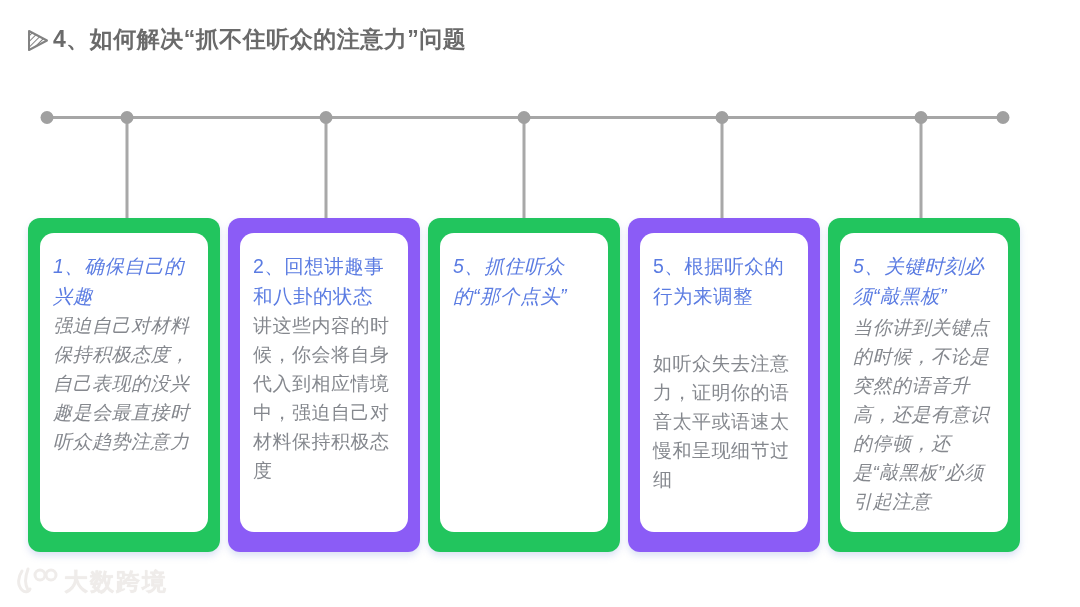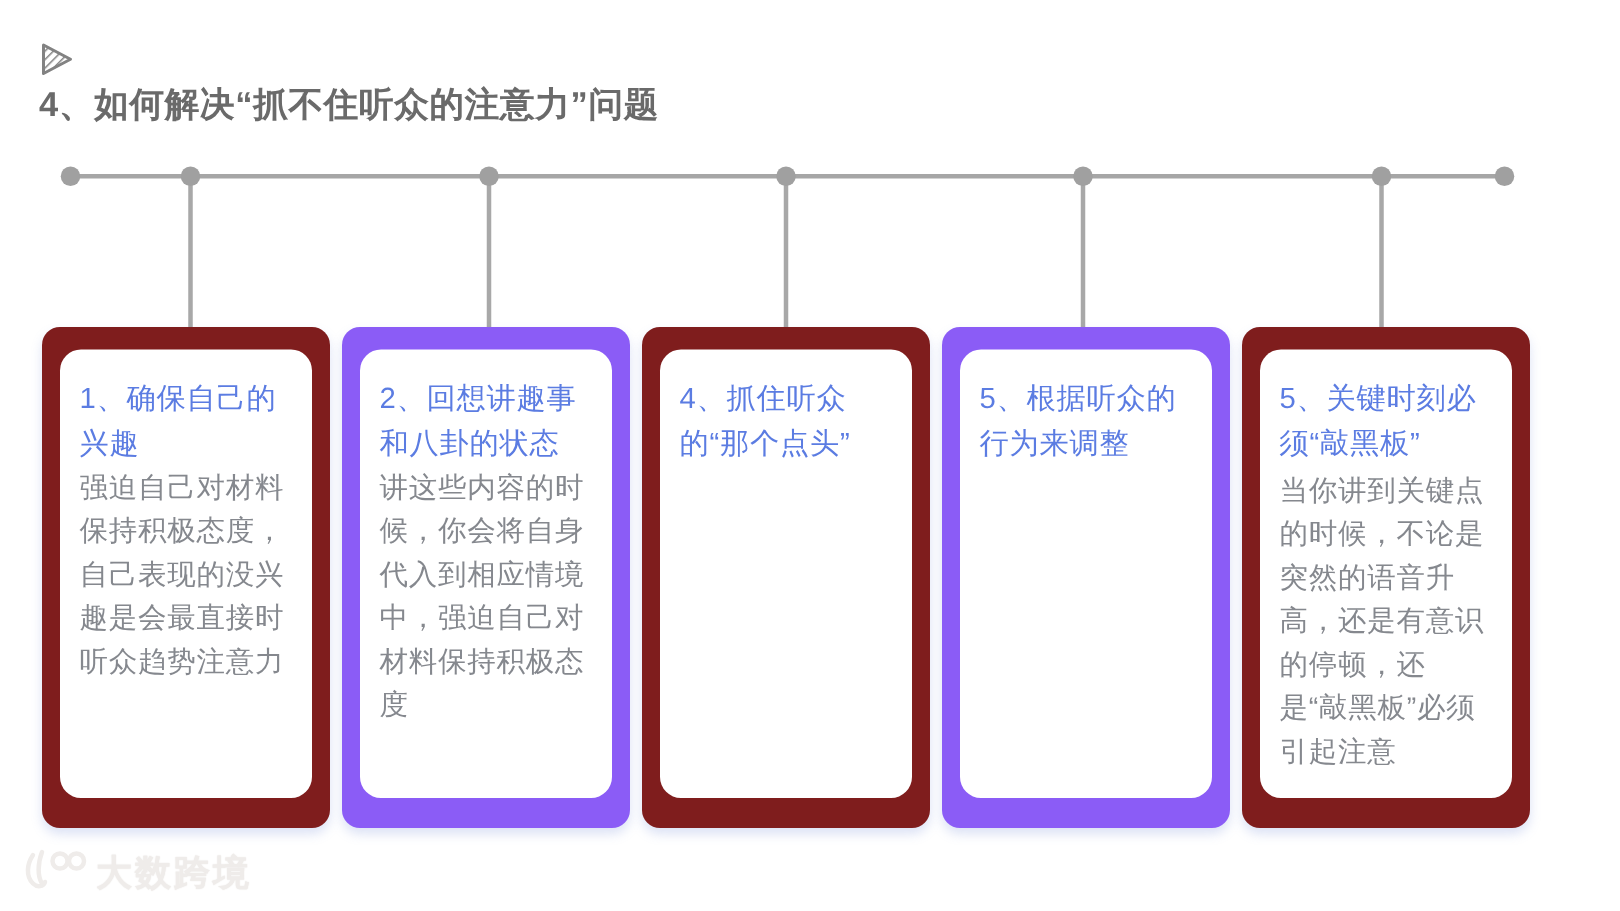--- a/index.html
+++ b/index.html
@@ -14,23 +14,22 @@
     height: 607px;
     background: #ffffff;
     overflow: hidden;
   }
   
   .header {
     position: absolute;
     top: 26px;
     left: 26px;
     display: flex;
-    align-items: flex-start;
+    align-items: flex-end;
     gap: 3px;
-    flex-direction: column;
   }
   .header .icon-wrap { display: flex; align-items: center; }
   .page-title {
     font-size: 23px;
     font-weight: bold;
     color: #6a6a6a;
     letter-spacing: 0.5px;
     line-height: 1.2;
   }
   
@@ -81,21 +80,21 @@
     gap: 8px;
   }
   .card {
     flex: 1;
     box-sizing: border-box;
     border-radius: 12px;
     padding: 15px 12px 20px 12px;
     height: 334px;
     box-shadow: 0 4px 7px rgba(130, 150, 220, 0.28);
   }
-  .card.dark  { background: #7f1d1d; }
+  .card.dark  { background: #22c55e; font-style: italic; }
   .card.light { background: #8b5cf6; }
   .card-inner {
     box-sizing: border-box;
     background: #ffffff;
     border-radius: 14px;
     width: 100%;
     height: 100%;
     padding: 18px 16px 0 13px;
     overflow: hidden;
   }
@@ -177,27 +176,28 @@
 
     <div class="card light">
       <div class="card-inner">
         <div class="card-title">2、回想讲趣事和八卦的状态</div>
         <div class="card-body">讲这些内容的时候，你会将自身代入到相应情境中，强迫自己对材料保持积极态度</div>
       </div>
     </div>
 
     <div class="card dark">
       <div class="card-inner">
-        <div class="card-title">4、抓住听众的“那个点头”</div>
+        <div class="card-title">5、抓住听众的“那个点头”</div>
       </div>
     </div>
 
     <div class="card light">
       <div class="card-inner">
         <div class="card-title">5、根据听众的行为来调整</div>
+        <div class="card-body">如听众失去注意力，证明你的语音太平或语速太慢和呈现细节过细</div>
       </div>
     </div>
 
     <div class="card dark">
       <div class="card-inner">
         <div class="card-title">5、关键时刻必须“敲黑板”</div>
         <div class="card-body">当你讲到关键点的时候，不论是突然的语音升高，还是有意识的停顿，还是“敲黑板”必须引起注意</div>
       </div>
     </div>
 

